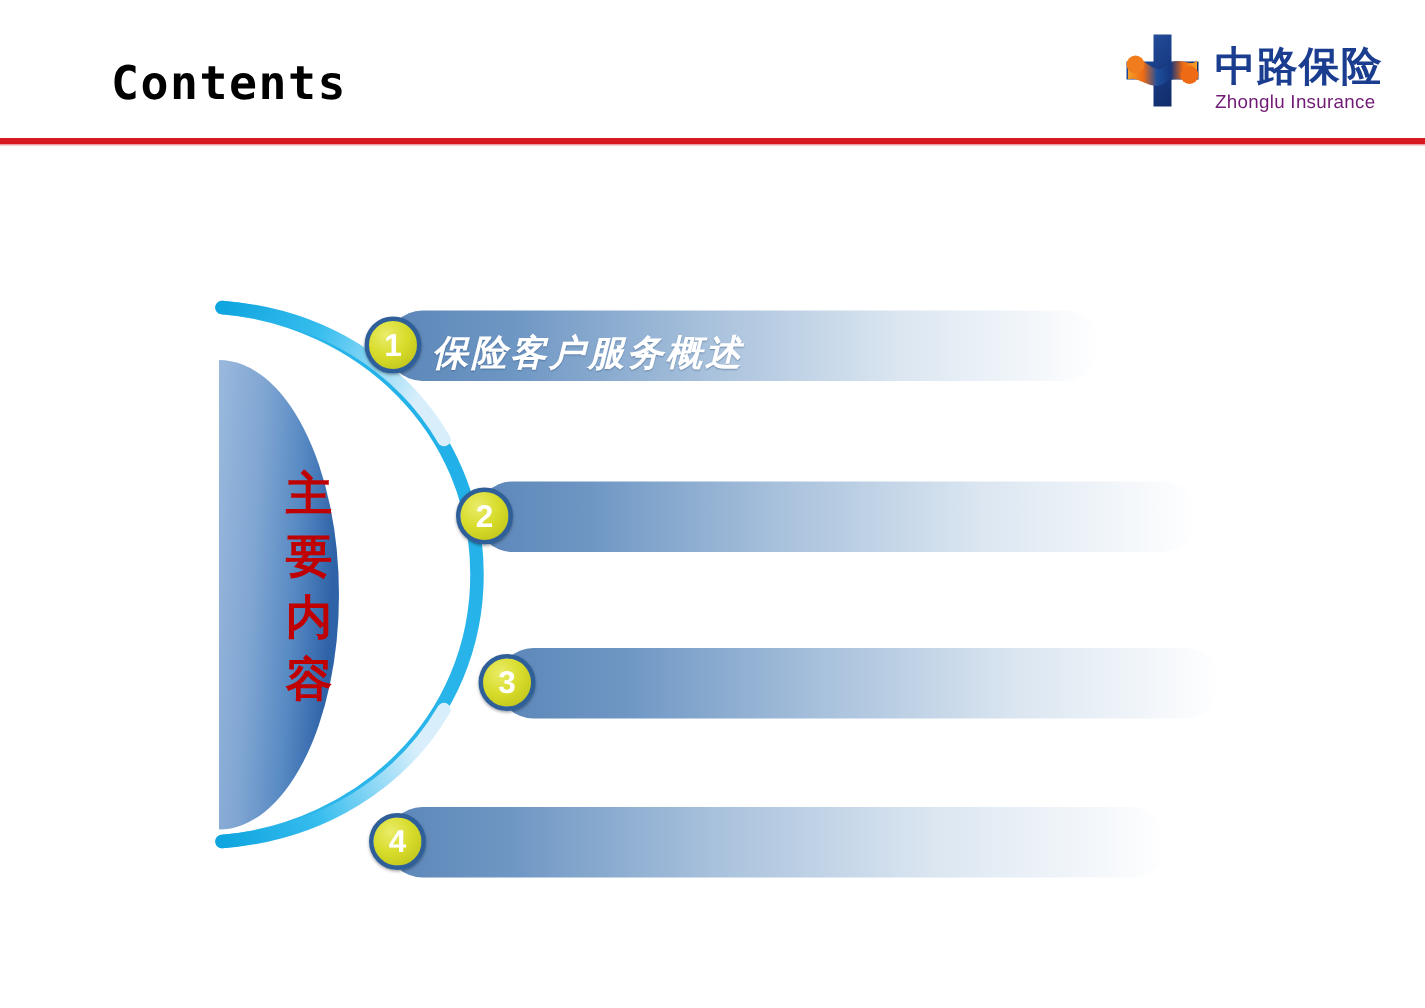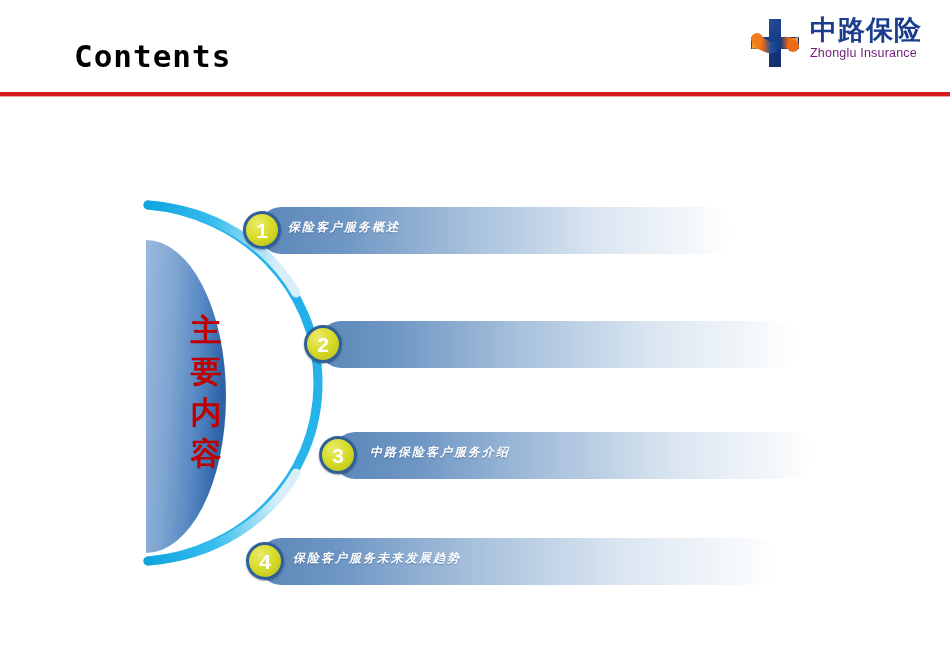--- a/index.html
+++ b/index.html
@@ -60,21 +60,21 @@
     background: #e8a0a3;
   }
 
   
   .logo {
     position: absolute;
     right: 28px;
     top: 16px;
     height: 58px;
     display: flex;
-    align-items: flex-start;
+    align-items: flex-end;
     gap: 8px;
   }
   .logo-mark {
     width: 54px;
     height: 54px;
     flex: 0 0 auto;
   }
   .logo-text {
     display: flex;
     flex-direction: column;
@@ -149,21 +149,21 @@
     justify-content: center;
     line-height: 1;
   }
 
   
   .bar-label {
     position: absolute;
     font-family: "DejaVu Serif", serif;
     font-style: italic;
     font-weight: bold;
-    font-size: 12px;
+    font-size: 24px;
     color: #ffffff;
     white-space: nowrap;
     letter-spacing: 2px;
     text-shadow: 0 1px 1px rgba(40,70,110,0.45);
   }
 </style>
 </head>
 <body>
 
 <div class="slide">
@@ -279,21 +279,19 @@
     </div>
     <div class="bar-label" style="left:288px; top:124px;">保险客户服务概述</div>
 
     <div class="badge" style="left:304px; top:230px;">
       <span>2</span>
     </div>
 
     <div class="badge" style="left:319px; top:341px;">
       <span>3</span>
     </div>
-    <div class="bar-label" style="left:370px; top:349px;">中路保险客户服务介绍</div>
 
     <div class="badge" style="left:246px; top:447px;">
       <span>4</span>
     </div>
-    <div class="bar-label" style="left:293px; top:455px;">保险客户服务未来发展趋势</div>
 
   </div>
 </div>
 
 </body></html>

